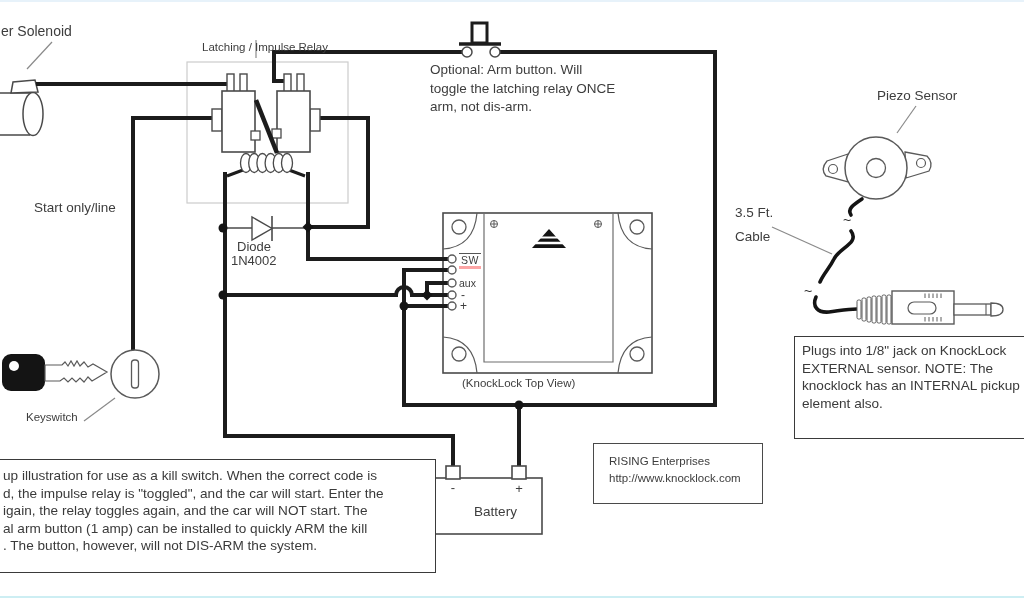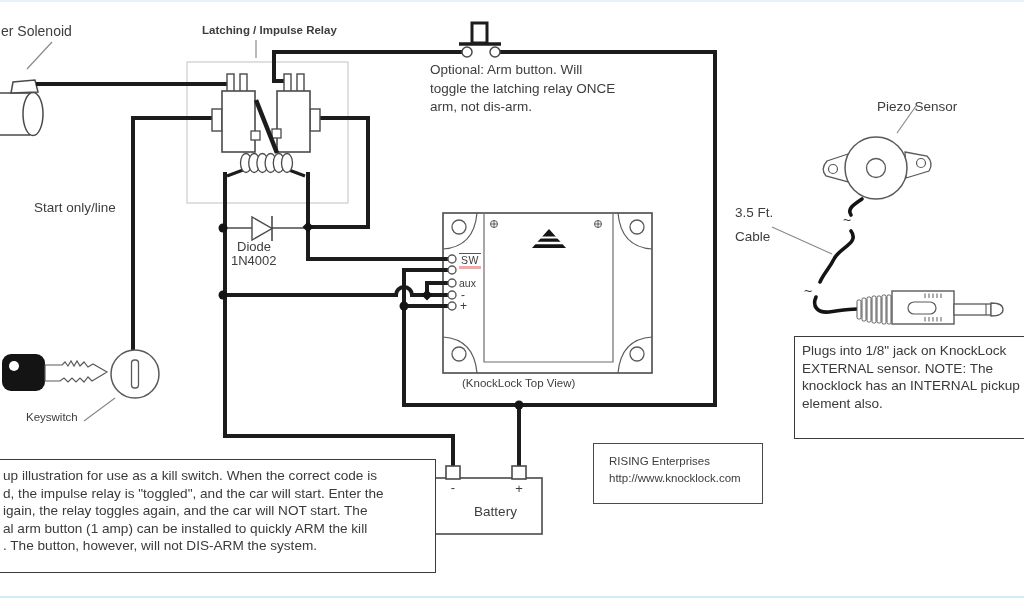--- a/index.html
+++ b/index.html
@@ -186,26 +186,26 @@
       <rect x="954" y="304" width="37" height="11" stroke-width="1.3"></rect>
       <path d="M986,304 V315" stroke-width="1.1"></path>
       <path d="M991,303 Q1003,303 1003,309.5 Q1003,316 991,316 Z" stroke-width="1.3"></path>
     </g>
   </svg>
 
   <div class="band-top"></div>
   <div class="band-bottom"></div>
 
   <div class="lbl f14" style="left:1px;top:23px;">er Solenoid</div>
-  <div class="lbl f115" style="left:202px;top:24px;font-weight:bold;">Latching / Impulse Relay</div>
+  <div class="lbl f115" style="left:202px;top:41px;">Latching / Impulse Relay</div>
   <div class="lbl f135" style="left:34px;top:199px;">Start only/line</div>
   <div class="lbl f115" style="left:26px;top:411px;">Keyswitch</div>
   <div class="lbl f13" style="left:237px;top:239px;">Diode</div>
   <div class="lbl f13" style="left:231px;top:253px;">1N4002</div>
-  <div class="lbl f135" style="left:877px;top:98px;">Piezo Sensor</div>
+  <div class="lbl f135" style="left:877px;top:87px;">Piezo Sensor</div>
   <div class="lbl f135" style="left:735px;top:204px;">3.5 Ft.</div>
   <div class="lbl f135" style="left:735px;top:228px;">Cable</div>
   <div class="lbl f115" style="left:462px;top:377px;">(KnockLock Top View)</div>
 
   <div class="lbl f135" style="left:430px;top:61px;">
     <div>Optional:  Arm button.  Will</div>
     <div>toggle the latching relay ONCE</div>
     <div>arm, not dis-arm.</div>
   </div>
 

